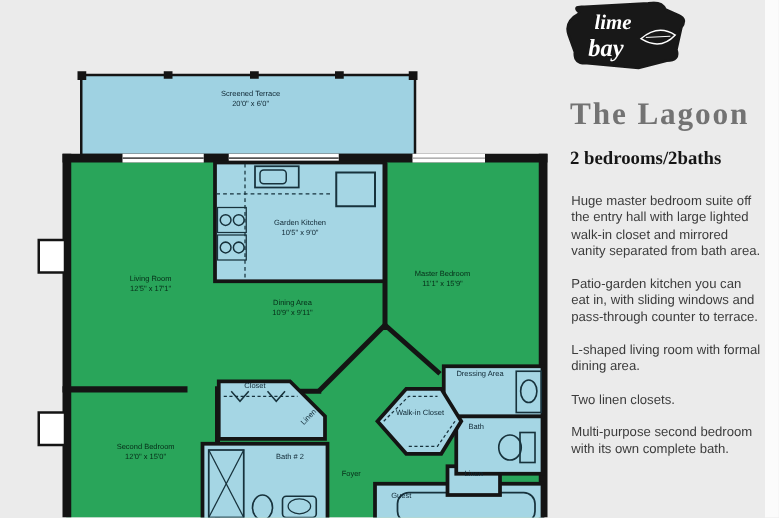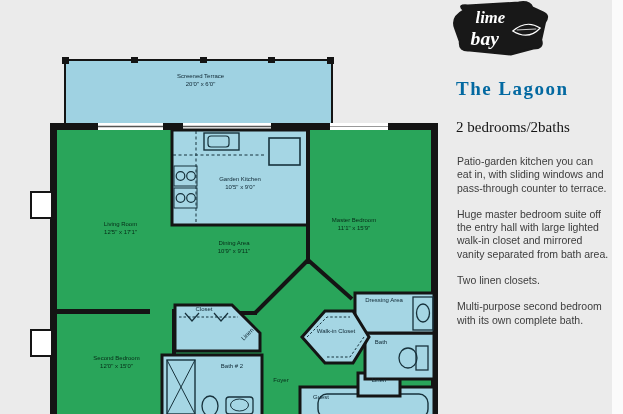--- a/index.html
+++ b/index.html
@@ -6,26 +6,26 @@
   body{
     width:623px;height:414px;position:relative;overflow:hidden;
     background:#ebebeb;
     font-family:"Liberation Sans", sans-serif;
   }
   .white-strip{position:absolute;right:0;top:0;width:11px;height:414px;background:#fbfbfb;}
   
   .logo{position:absolute;left:452px;top:1px;width:98px;height:55px;}
   .title{
     position:absolute;left:456px;top:78px;margin:0;width:160px;
-    font-family:"Liberation Serif", serif;font-weight:bold;font-size:19px;
-    letter-spacing:1.5px;color:#0369a1;
+    font-family:"Liberation Serif", serif;font-weight:bold;font-size:25px;
+    letter-spacing:1.5px;color:#737373;
   }
   .subtitle{
     position:absolute;left:456px;top:119px;margin:0;
-    font-family:"Liberation Serif", serif;font-weight:normal;font-size:15px;
+    font-family:"Liberation Serif", serif;font-weight:bold;font-size:15px;
     color:#151515;
   }
   .desc{position:absolute;left:457px;top:155px;width:153px;font-size:10.5px;line-height:13.3px;color:#3c3c3c;}
   .desc p{margin:0 0 13px 0;}
   
   .plan{position:absolute;left:28px;top:54px;width:412px;height:360px;}
   .plan svg{position:absolute;left:0;top:0;}
   .rlabel{
     position:absolute;text-align:center;font-size:6px;line-height:1.25;
     color:#0f2733;font-family:"Liberation Sans", sans-serif;
@@ -176,17 +176,18 @@
   <path d="M62 30 Q76 18 90 27 Q78 40 62 30 Z" fill="#181818" stroke="#fff" stroke-width="1.2"></path>
   <line x1="66" y1="29" x2="86" y2="28" stroke="#fff" stroke-width="0.8"></line>
   <text x="24" y="22" font-family="Liberation Serif, serif" font-style="italic" font-weight="bold" font-size="17" fill="#ffffff">lime</text>
   <text x="19" y="44" font-family="Liberation Serif, serif" font-style="italic" font-weight="bold" font-size="20" fill="#ffffff">bay</text>
 </svg>
 
 <h1 class="title">The Lagoon</h1>
 <div class="subtitle">2 bedrooms/2baths</div>
 
 <div class="desc">
+  <p>Huge master bedroom suite off the entry hall with large lighted walk-in closet and mirrored vanity separated from bath area.</p>
   <p>Patio-garden kitchen you can eat in, with sliding windows and pass-through counter to terrace.</p>
-  <p>Huge master bedroom suite off the entry hall with large lighted walk-in closet and mirrored vanity separated from bath area.</p>
+  <p>L-shaped living room with formal dining area.</p>
   <p>Two linen closets.</p>
   <p>Multi-purpose second bedroom with its own complete bath.</p>
 </div>
 
 </body></html>

